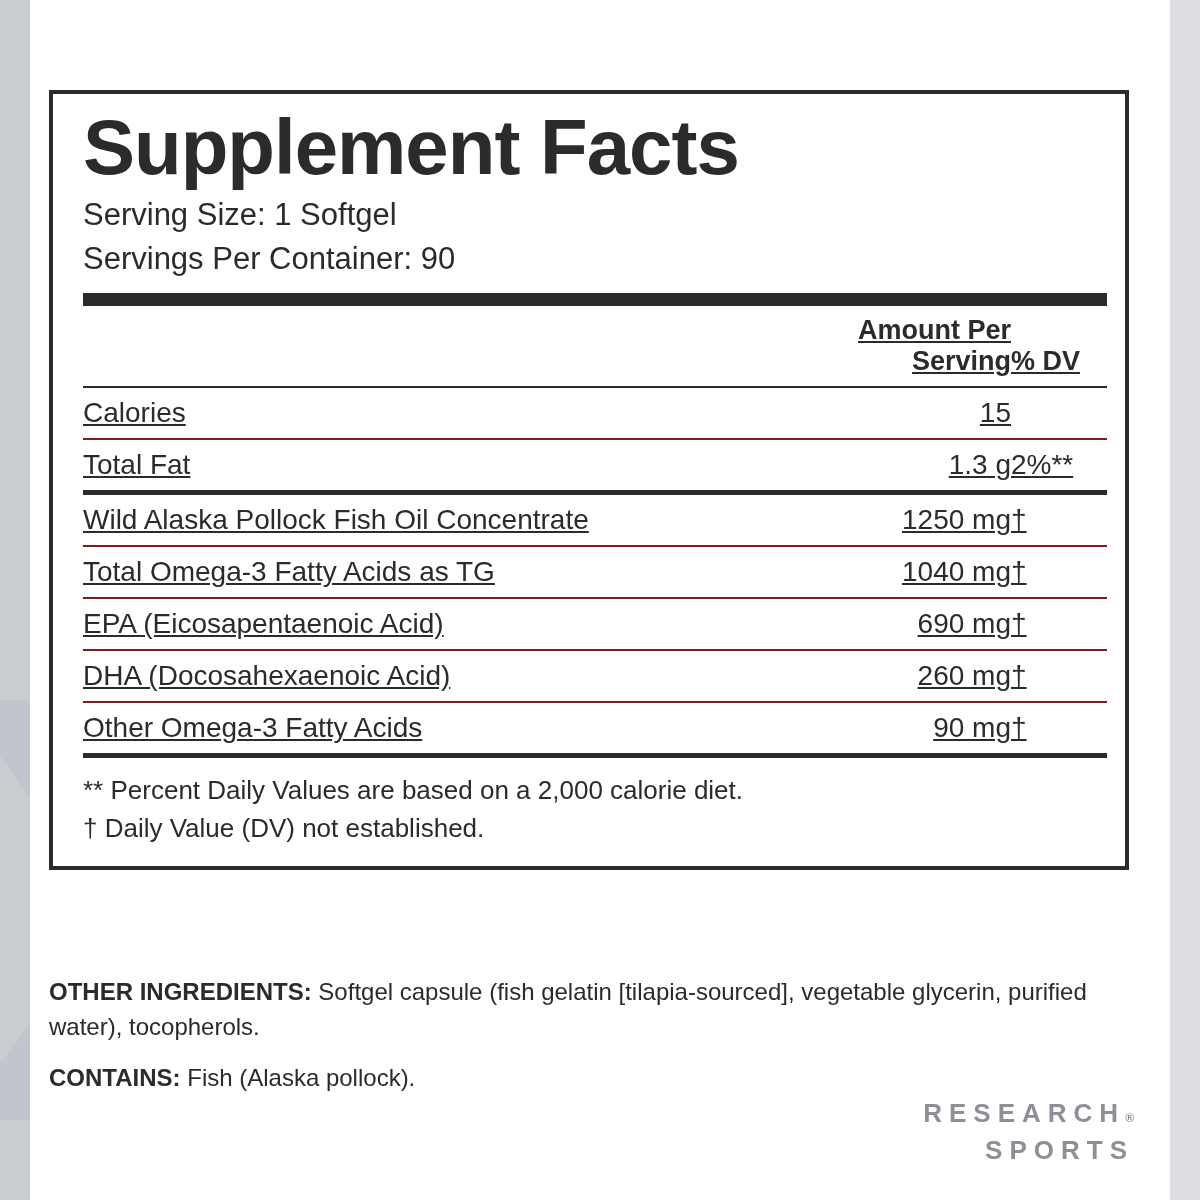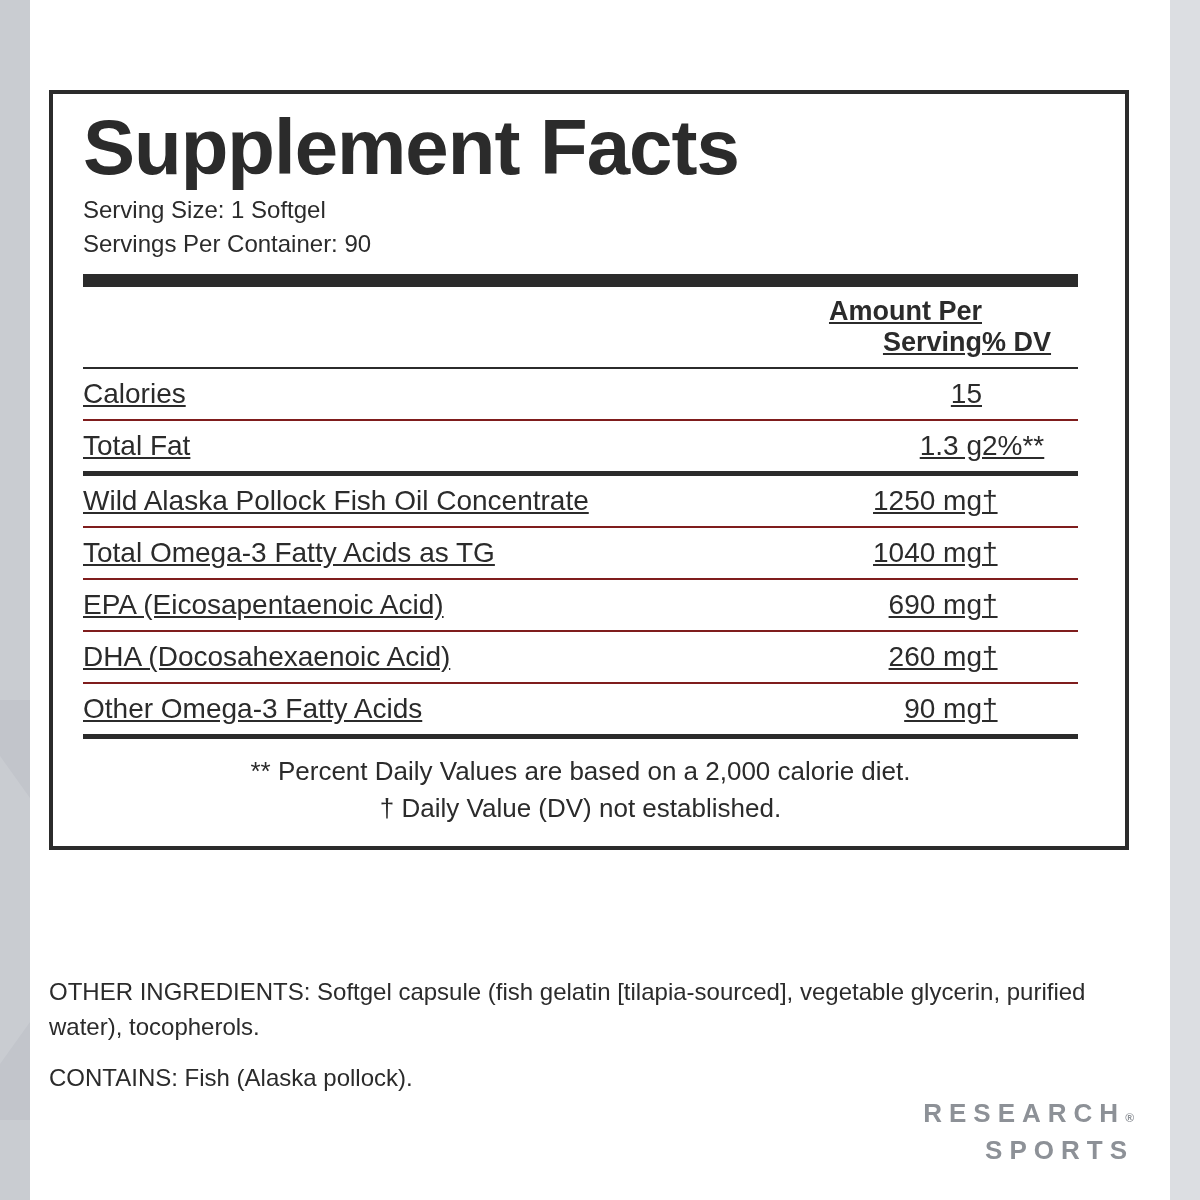--- a/index.html
+++ b/index.html
@@ -76,33 +76,33 @@
 
   
   .sf-box {
     position: absolute;
     left: 19px;
     top: 90px;
     width: 1080px;
     box-sizing: border-box;
     border: 4px solid #2b2b2b;
     background: #ffffff;
-    padding: 4px 47px 18px 30px;
+    padding: 4px 18px 18px 30px;
   }
   .sf-title {
     font-size: 78px;
     font-weight: bold;
     color: #2b2b2b;
     letter-spacing: -1px;
     line-height: 1.12;
     margin: 6px 0 2px 0;
     white-space: nowrap;
   }
   .sf-serving {
-    font-size: 24px;
+    font-size: 31px;
     color: #2b2b2b;
     line-height: 1.42;
   }
   .rule-thick {
     height: 13px;
     background: #2b2b2b;
     margin: 12px 0 0 0;
   }
   .rule-med {
     height: 5px;
@@ -138,36 +138,35 @@
   .indent1 { padding-left: 28px; }
   .indent2 { padding-left: 52px; }
 
   .row-border td { border-top: 2px solid #7f1d1d; }
 
   .sf-footnotes {
     font-size: 26px;
     color: #2b2b2b;
     line-height: 1.45;
     margin-top: 14px;
-    text-align: center;
   }
   .fn-line { display: block; white-space: nowrap; }
 
   
   .other {
     position: absolute;
     left: 19px;
     top: 975px;
     width: 1065px;
     font-size: 24px;
     color: #2b2b2b;
     line-height: 1.45;
   }
   .other p { margin: 0 0 16px 0; }
-  .other b { font-weight: normal; }
+  .other b { font-weight: bold; }
 
   
   .brand {
     position: absolute;
     right: 36px;
     bottom: 30px;
     text-align: right;
     color: #8d9197;
     font-size: 26px;
     letter-spacing: 7px;

